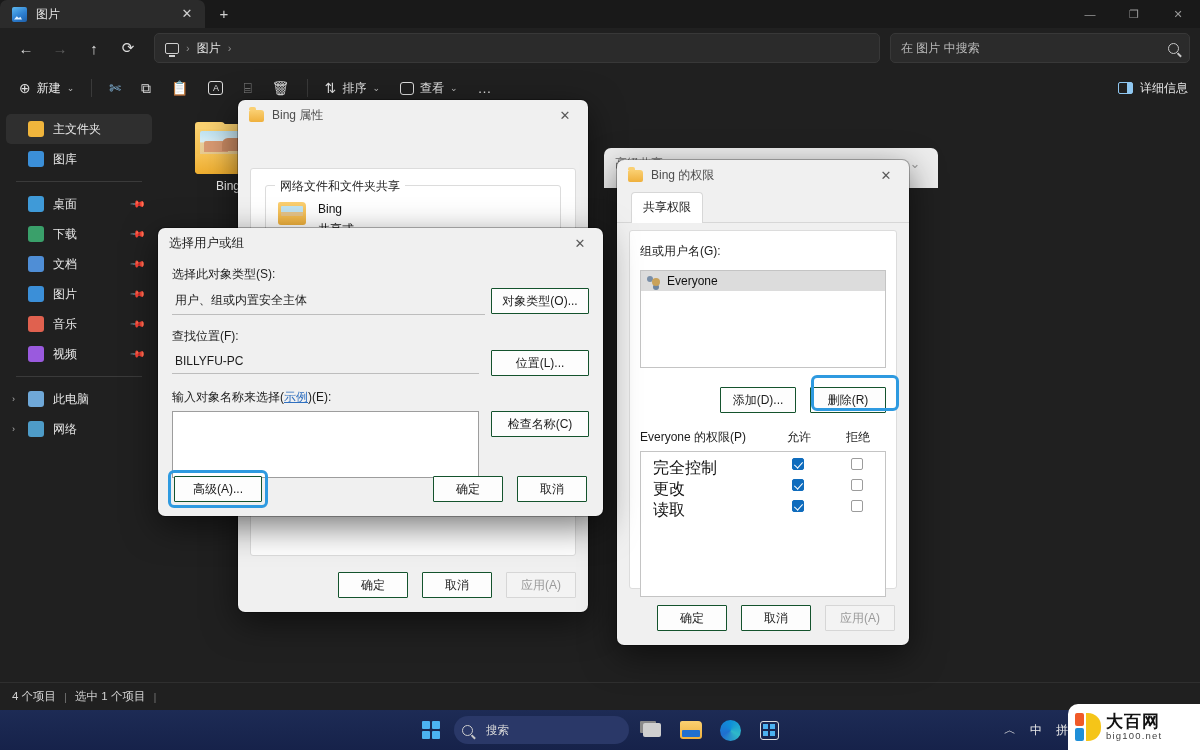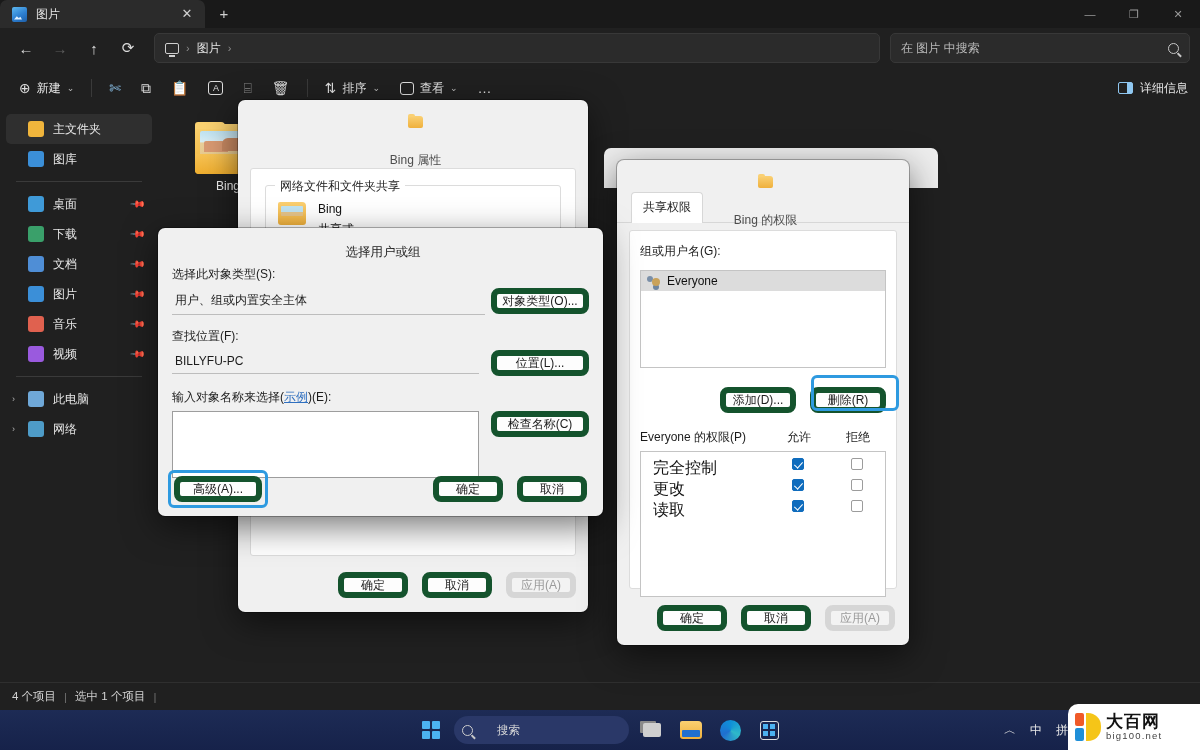--- a/index.html
+++ b/index.html
@@ -77,39 +77,39 @@
   .folder-name { margin-top:5px; color:#ededed; font-size:12px; }
 
   .statusbar { position:absolute; left:0; right:0; bottom:0; height:28px; border-top:1px solid #2f2f2f;
                display:flex; align-items:center; padding:0 12px; color:#d2d2d2; font-size:11.5px; gap:8px; }
   .stsep { color:#6f6f6f; }
 
   
   .dlg { position:absolute; background:#f0f0f0; border-radius:7px;
          box-shadow:0 10px 34px rgba(0,0,0,.55), 0 0 0 1px rgba(0,0,0,.28);
          font-family:"Liberation Sans","DejaVu Sans",sans-serif; color:#111; }
-  .dlg-title { height:31px; display:flex; align-items:center; padding:16px 6px 0 11px; gap:24px;
-               border-radius:7px 7px 0 0;flex-direction:column; }
+  .dlg-title { height:31px; display:flex; align-items:center; padding:0 6px 0 11px; gap:8px;
+               border-radius:7px 7px 0 0; }
   .dlg-title .ttl { font-size:12px; color:#4d4d4d; flex:1; }
   .dlg-title .ttl.dark { color:#1c1c1c; }
   .dlg-x { width:34px; height:26px; display:flex; align-items:center; justify-content:center;
            color:#5a5a5a; font-size:13px; border-radius:4px; }
   .fico { width:15px; height:12px; border-radius:1.5px 3px 2px 2px; background:linear-gradient(180deg,#fad073,#efb03c); position:relative; flex:0 0 auto; }
   .fico:before{content:"";position:absolute;left:0;top:-2.5px;width:7px;height:3px;border-radius:2px 2px 0 0;background:#fad073;}
 
   .tabs { display:flex; padding:0 8px; gap:1px; border-bottom:1px solid #d7d7d7; background:#f0f0f0; }
   .tabs .t { padding:6px 11px 7px; font-size:12px; color:#1c1c1c; border:1px solid transparent; border-bottom:none;
              border-radius:4px 4px 0 0; position:relative; top:1px; }
   .tabs .t.active { background:#fff; border-color:#d7d7d7; }
 
   .grp { border:1px solid #dcdcdc; border-radius:3px; margin:0; position:relative; }
   .grp-lbl { position:absolute; top:-8px; left:9px; background:#f0f0f0; padding:0 5px; font-size:12px; color:#1c1c1c; }
 
   .lbl { font-size:12px; color:#1c1c1c; }
-  .btn { background:#fdfdfd; border:6px solid #14532d; border-radius:8px; font-size:12px; color:#1c1c1c;
+  .btn { background:#fdfdfd; border:1px solid #14532d; border-radius:1px; font-size:12px; color:#1c1c1c;
          height:26px; display:flex; align-items:center; justify-content:center; }
   .btn.disabled { color:#9a9a9a; background:#f3f3f3; border-color:#d6d6d6; }
   .hl { position:absolute; border:3px solid #2e9ae0; border-radius:6px; pointer-events:none; }
 
   .listbox { background:#fff; border:1px solid #c4c4c4; }
   .list-item { display:flex; align-items:center; gap:6px; font-size:12px; color:#111; padding:3px 6px; }
   .list-item.sel { background:#dcdcdc; }
   .usr-ico { width:14px; height:13px; position:relative; flex:0 0 auto; }
   .usr-ico:before{content:"";position:absolute;left:0;top:1px;width:6px;height:6px;border-radius:50%;background:#7a8fa8;}
   .usr-ico:after{content:"";position:absolute;left:5px;top:3px;width:8px;height:8px;border-radius:50%;
@@ -120,21 +120,21 @@
   .cb.on { background:#0f6cbd; border-color:#0f6cbd; }
   .cb.on:after { content:""; position:absolute; left:3px; top:0.5px; width:4px; height:7px;
                  border:solid #fff; border-width:0 1.6px 1.6px 0; transform:rotate(42deg); }
 
   
   #taskbar { position:absolute; left:0; right:0; bottom:0; height:40px;
              background:linear-gradient(180deg,#1d2b55,#16224a); display:flex; align-items:center;
              justify-content:center; gap:7px; }
   .tb-item { width:32px; height:32px; border-radius:5px; display:flex; align-items:center; justify-content:center; position:relative; }
   .tb-search { width:175px; height:28px; border-radius:14px; background:#2a3868; display:flex; align-items:center;
-               padding:0 8px; gap:24px; }
+               padding:0 8px; gap:13px; }
   .tb-search span { color:#dadada; font-size:11.5px; }
   .tray { position:absolute; right:132px; display:flex; align-items:center; gap:14px; color:#e8e8e8; font-size:12px; }
   .win-logo { width:18px; height:18px; display:grid; grid-template-columns:1fr 1fr; grid-template-rows:1fr 1fr; gap:2.2px; }
   .win-logo i { background:#4cb2f0; border-radius:1px; }
   .watermark { position:absolute; right:0; bottom:0; width:132px; height:46px; background:#fff;
                display:flex; align-items:center; gap:5px; padding-left:7px; border-radius:10px 0 0 0; }
   .wm-logo { width:26px; height:28px; position:relative; flex:0 0 auto; }
   .wm-txt b { display:block; font-size:17px; color:#111; letter-spacing:1px; line-height:1.05; }
   .wm-txt s { display:block; font-size:9.5px; color:#444; letter-spacing:1.2px; text-decoration:none; }
 </style>

